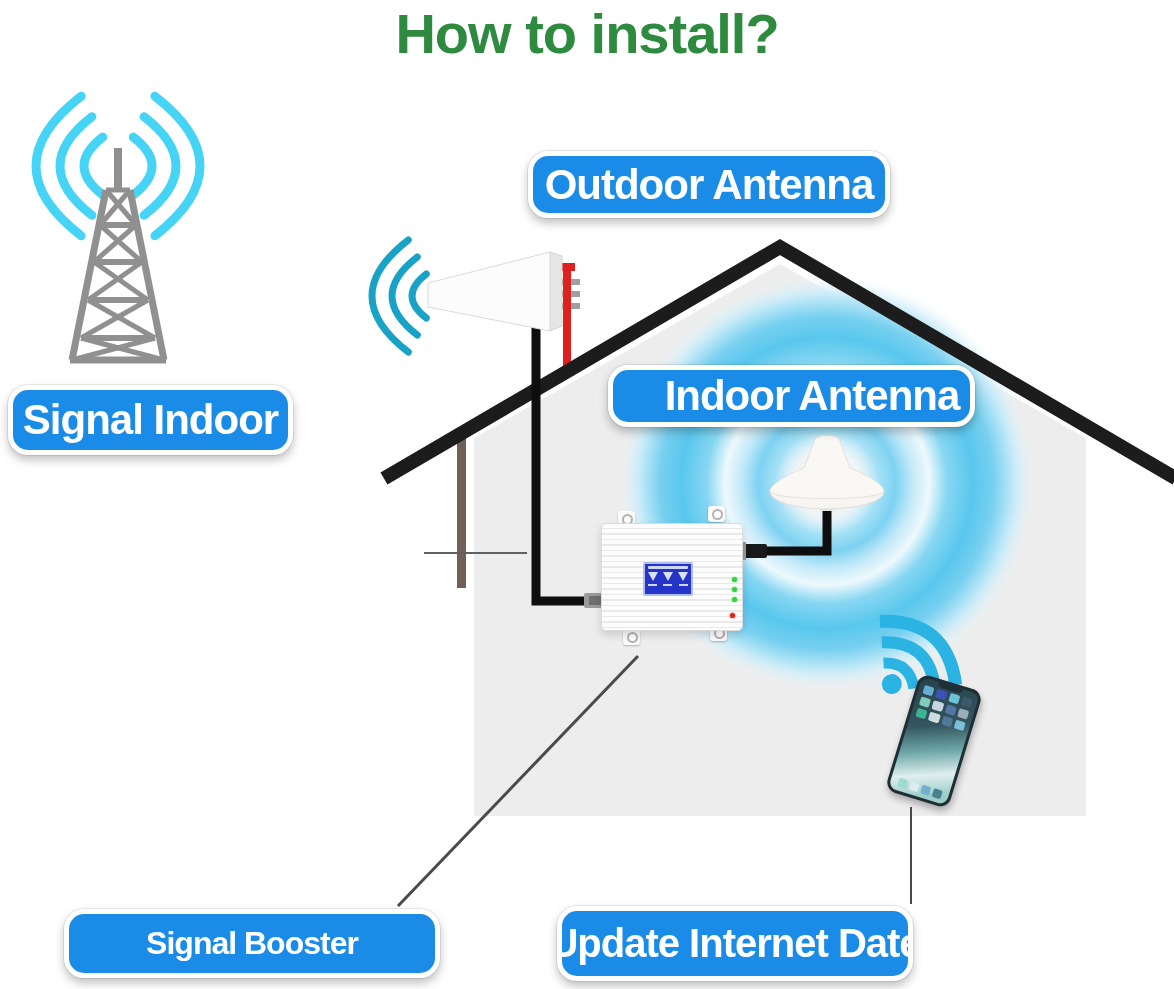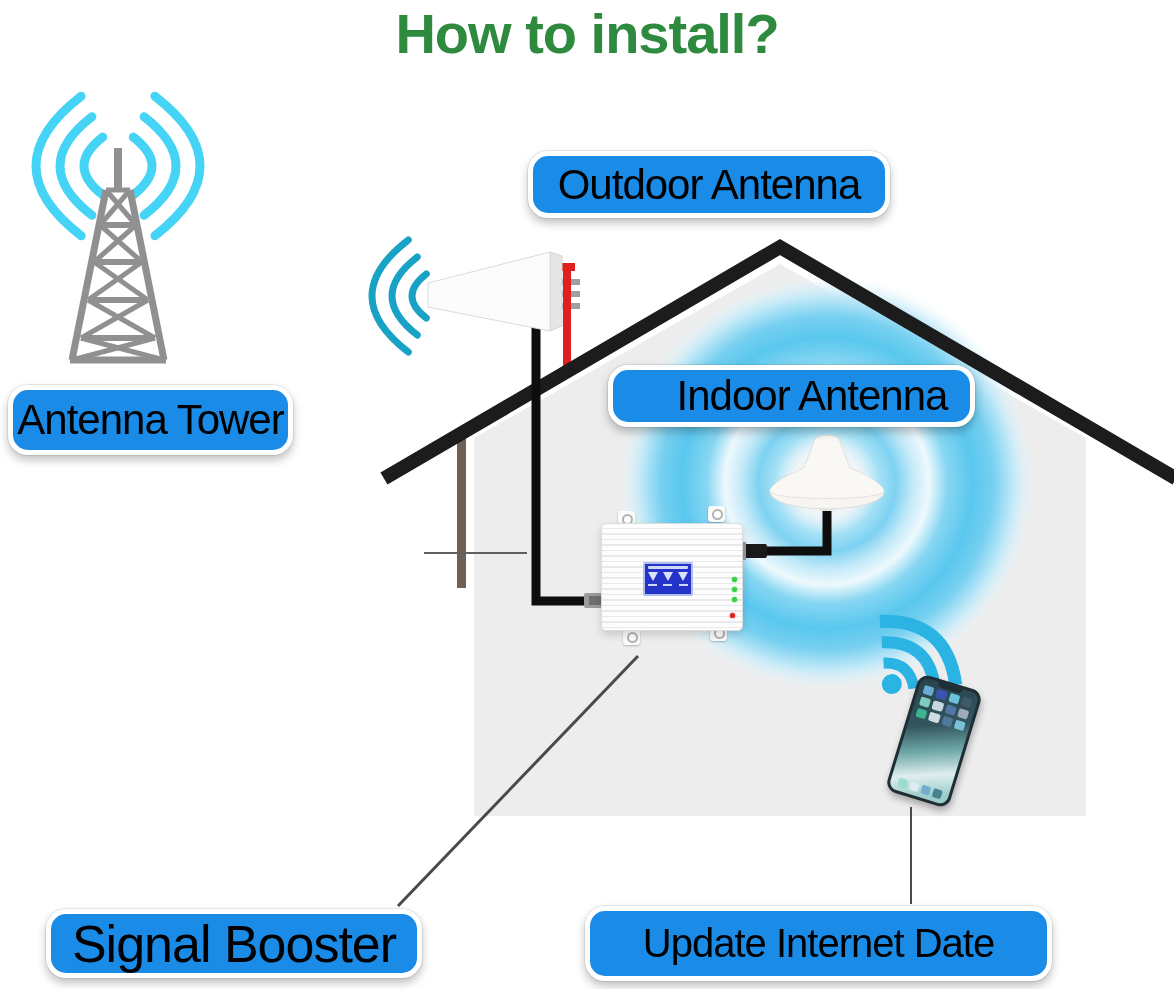--- a/index.html
+++ b/index.html
@@ -15,21 +15,21 @@
   }
   html,body{margin:0;padding:0;background:#fff;}
   .page{position:relative;width:1174px;height:989px;background:#ffffff;overflow:hidden;
         font-family:"Liberation Sans",sans-serif;}
   .scene{position:absolute;left:0;top:0;}
 
   .title{position:absolute;left:0;top:1px;width:100%;text-align:center;
          font-size:56px;font-weight:bold;color:var(--title-green);letter-spacing:-1px;}
 
   .pill{position:absolute;display:flex;align-items:center;justify-content:center;
-        box-sizing:border-box;background:var(--label-blue);color:#000000;font-weight:normal;
+        box-sizing:border-box;background:var(--label-blue);color:#ffffff;font-weight:bold;
         border:5px solid #ffffff;border-radius:20px;white-space:nowrap;overflow:hidden;
         letter-spacing:-1px;
         box-shadow:0 0 0 1px rgba(0,0,0,0.08), 0 5px 10px rgba(0,0,0,0.25);}
 
   
   .booster{position:absolute;left:601px;top:505px;width:142px;height:145px;}
   .tab{position:absolute;width:17px;height:16px;background:#fbfbfb;border-radius:3px;
        box-shadow:0 1px 2px rgba(0,0,0,0.25);}
   .tab::after{content:"";position:absolute;left:4px;top:3px;width:7px;height:7px;
        border:2px solid #b3b3b3;border-radius:50%;background:#fff;}
@@ -240,24 +240,24 @@
           <i></i>
           <i></i>
           <i></i>
         </div>
       <div class="notch"></div>
     </div>
   </div>
 
   <div class="title">How to install?</div>
 
-  <div class="pill" style="left:8px;top:385px;width:285px;height:70px;font-size:42px;">Antenna Tower</div>
+  <div class="pill" style="left:8px;top:385px;width:285px;height:70px;font-size:42px;">Signal Indoor</div>
 
   <div class="pill" style="left:528px;top:151px;width:362px;height:67px;font-size:42px;">Outdoor Antenna</div>
 
   <div class="pill" style="left:608px;top:365px;width:367px;height:62px;font-size:42px;padding-left:41px;">Indoor Antenna</div>
 
 
-  <div class="pill" style="left:46px;top:909px;width:376px;height:69px;font-size:52px;">Signal Booster</div>
-
-  <div class="pill" style="left:585px;top:906px;width:467px;height:75px;font-size:40px;">Update Internet Date</div>
+  <div class="pill" style="left:64px;top:909px;width:376px;height:69px;font-size:32px;">Signal Booster</div>
+
+  <div class="pill" style="left:557px;top:906px;width:356px;height:75px;font-size:40px;">Update Internet Date</div>
 
 </div>
 
 </body></html>

